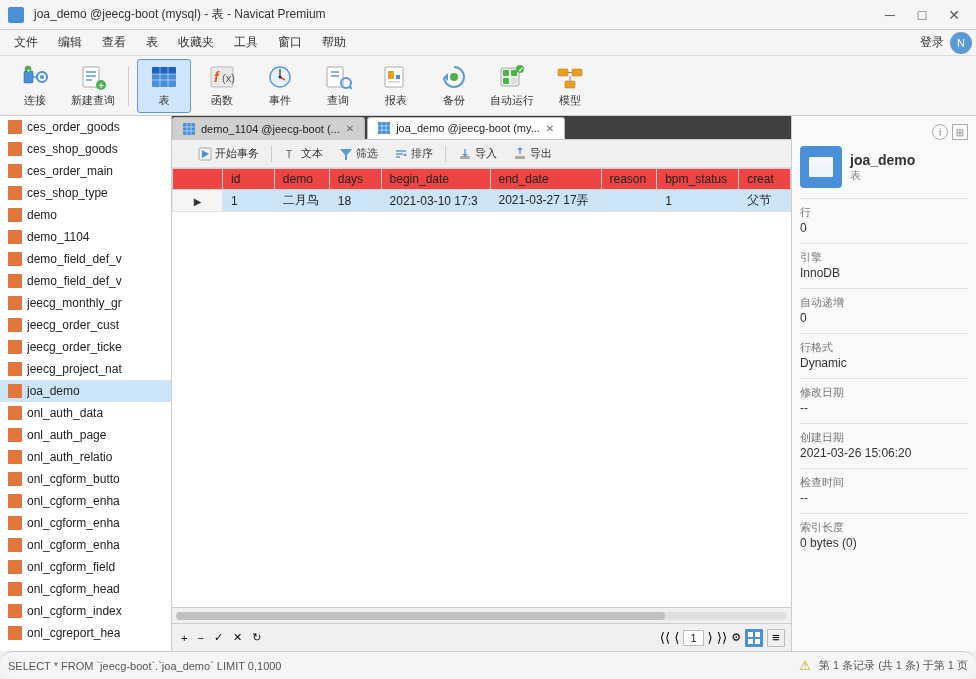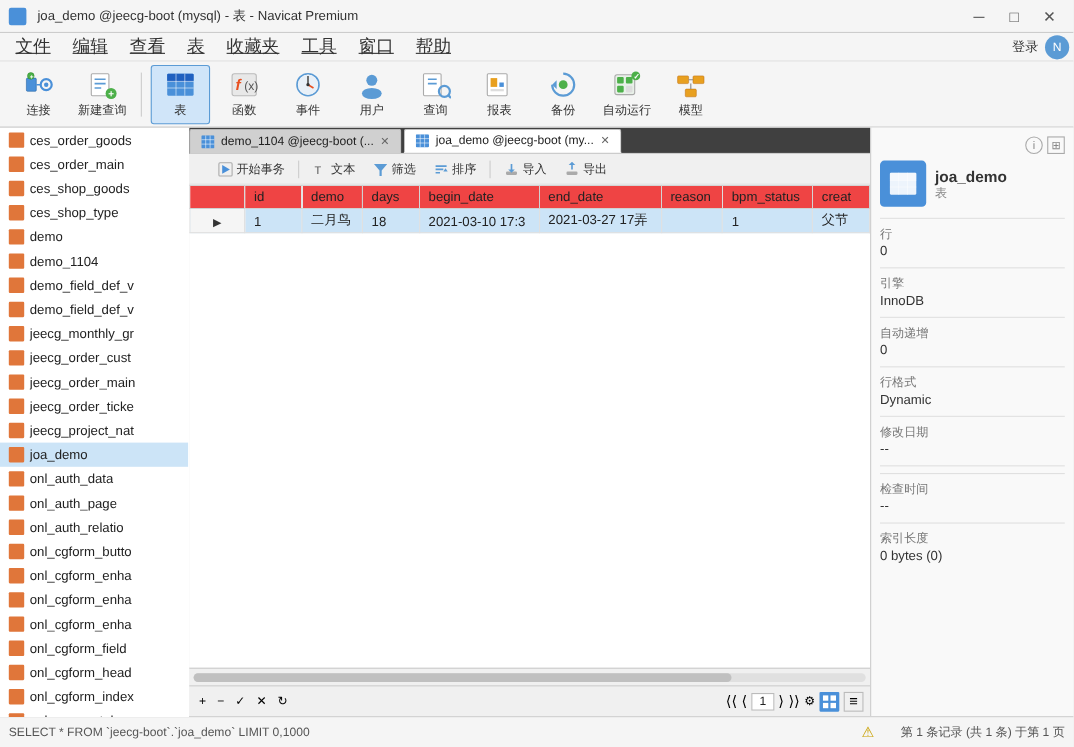--- a/index.html
+++ b/index.html
@@ -8,21 +8,21 @@
     
     .title-bar { background: #f5f5f5; height: 30px; display: flex; align-items: center; justify-content: space-between; border-bottom: 1px solid #ccc; padding: 0 8px; }
     .title-bar-left { display: flex; align-items: center; gap: 10px; }
     .title-bar-icon { width: 16px; height: 16px; background: #4a90d9; border-radius: 2px; display: inline-block; }
     .title-bar-text { font-size: 12px; color: #333; }
     .title-bar-controls { display: flex; gap: 4px; }
     .title-btn { width: 28px; height: 22px; border: none; background: transparent; cursor: pointer; font-size: 14px; display: flex; align-items: center; justify-content: center; color: #555; }
 
     
     .menu-bar { background: #f5f5f5; height: 26px; display: flex; align-items: center; border-bottom: 1px solid #ddd; padding: 0 4px; }
-    .menu-item { padding: 3px 10px; cursor: pointer; font-size: 16px; color: #333; border-radius: 2px; text-decoration: underline; }
+    .menu-item { padding: 3px 10px; cursor: pointer; font-size: 12px; color: #333; border-radius: 2px; }
 
     
     .toolbar { background: #f5f5f5; height: 60px; display: flex; align-items: center; border-bottom: 1px solid #ccc; padding: 0 8px; gap: 4px; }
     .toolbar-btn { display: flex; flex-direction: column; align-items: center; justify-content: center; width: 54px; height: 54px; border: none; background: transparent; cursor: pointer; border-radius: 3px; font-size: 11px; color: #333; gap: 2px; }
     .toolbar-btn.active { background: #d0e5f9; border: 1px solid #5b9bd5; }
     .toolbar-btn .tb-icon { width: 28px; height: 28px; display: flex; align-items: center; justify-content: center; }
     .toolbar-sep { width: 1px; height: 40px; background: #ccc; margin: 0 4px; }
 
     
     .main-area { display: flex; height: calc(679px - 30px - 26px - 60px - 28px); }
@@ -66,21 +66,21 @@
     .rp-table-icon svg { color: white; }
     .rp-title { font-size: 14px; font-weight: bold; color: #333; }
     .rp-subtitle { font-size: 11px; color: #888; }
     .rp-section { margin-bottom: 8px; }
     .rp-label { font-size: 11px; color: #777; margin-bottom: 1px; }
     .rp-value { font-size: 12px; color: #333; }
     .rp-divider { height: 1px; background: #e0e0e0; margin: 6px 0; }
     .info-icon { width: 16px; height: 16px; border: 1px solid #aaa; border-radius: 50%; display: inline-flex; align-items: center; justify-content: center; font-size: 10px; color: #888; }
 
     
-    .status-bar { height: 28px; background: #f5f5f5; border-top: 1px solid #ccc; display: flex; align-items: center; padding: 0 8px; font-size: 11px; color: #555; gap: 24px; }
+    .status-bar { height: 28px; background: #f5f5f5; border-top: 1px solid #ccc; display: flex; align-items: center; padding: 0 8px; font-size: 11px; color: #555; gap: 8px; border-radius: 13px; }
     .status-bar .sql-text { flex: 1; overflow: hidden; text-overflow: ellipsis; white-space: nowrap; }
     .status-warn { color: #c8a000; font-size: 13px; }
 
     
     .login-area { display: flex; align-items: center; gap: 6px; }
     .login-btn { background: none; border: none; cursor: pointer; font-size: 12px; color: #333; }
     .user-avatar { width: 22px; height: 22px; border-radius: 50%; background: #5b9bd5; display: inline-flex; align-items: center; justify-content: center; color: white; font-size: 11px; }
 
     
     .sidebar-scroll { overflow-y: scroll; }
@@ -182,29 +182,20 @@
         <circle cx="14" cy="14" r="10" fill="none" stroke="#5b9bd5" stroke-width="1.5"></circle>
         <circle cx="14" cy="14" r="9" fill="#e8f0f8"></circle>
         <line x1="14" y1="6" x2="14" y2="14" stroke="#555" stroke-width="1.5"></line>
         <line x1="14" y1="14" x2="19" y2="17" stroke="#e85020" stroke-width="1.5"></line>
         <circle cx="14" cy="14" r="1.5" fill="#333"></circle>
       </svg>
     </div>
     <span>事件</span>
   </button>
 
-  <button class="toolbar-btn">
-    <div class="tb-icon">
-      <svg width="28" height="28" viewBox="0 0 28 28">
-        <circle cx="14" cy="10" r="5" fill="#5b9bd5"></circle>
-        <ellipse cx="14" cy="22" rx="9" ry="5" fill="#5b9bd5"></ellipse>
-      </svg>
-    </div>
-    <span>用户</span>
-  </button>
 
   <button class="toolbar-btn">
     <div class="tb-icon">
       <svg width="28" height="28" viewBox="0 0 28 28">
         <rect x="3" y="4" width="16" height="20" rx="1" fill="#fff" stroke="#aaa" stroke-width="1"></rect>
         <circle cx="22" cy="20" r="5" fill="none" stroke="#5b9bd5" stroke-width="2"></circle>
         <line x1="25.5" y1="23.5" x2="28" y2="26" stroke="#5b9bd5" stroke-width="2"></line>
         <line x1="7" y1="9" x2="15" y2="9" stroke="#5b9bd5" stroke-width="1.5"></line>
         <line x1="7" y1="13" x2="15" y2="13" stroke="#5b9bd5" stroke-width="1.5"></line>
       </svg>
@@ -266,28 +257,28 @@
 
 <div class="main-area">
 
   <div class="sidebar sidebar-scroll">
     <div class="sidebar-item">
       <span class="db-icon"></span>
       <span>ces_order_goods</span>
     </div>
     <div class="sidebar-item">
       <span class="db-icon"></span>
+      <span>ces_shop_goods</span>
+    </div>
+    <div class="sidebar-item">
+      <span class="db-icon"></span>
       <span>ces_order_main</span>
     </div>
     <div class="sidebar-item">
       <span class="db-icon"></span>
-      <span>ces_shop_goods</span>
-    </div>
-    <div class="sidebar-item">
-      <span class="db-icon"></span>
       <span>ces_shop_type</span>
     </div>
     <div class="sidebar-item">
       <span class="db-icon"></span>
       <span>demo</span>
     </div>
     <div class="sidebar-item">
       <span class="db-icon"></span>
       <span>demo_1104</span>
     </div>
@@ -299,24 +290,20 @@
       <span class="db-icon"></span>
       <span>demo_field_def_v</span>
     </div>
     <div class="sidebar-item">
       <span class="db-icon"></span>
       <span>jeecg_monthly_gr</span>
     </div>
     <div class="sidebar-item">
       <span class="db-icon"></span>
       <span>jeecg_order_cust</span>
-    </div>
-    <div class="sidebar-item">
-      <span class="db-icon"></span>
-      <span>jeecg_order_main</span>
     </div>
     <div class="sidebar-item">
       <span class="db-icon"></span>
       <span>jeecg_order_ticke</span>
     </div>
     <div class="sidebar-item">
       <span class="db-icon"></span>
       <span>jeecg_project_nat</span>
     </div>
     <div class="sidebar-item active">
@@ -554,20 +541,24 @@
       <div class="rp-value">Dynamic</div>
     </div>
     <div class="rp-divider"></div>
 
     <div class="rp-section">
       <div class="rp-label">修改日期</div>
       <div class="rp-value">--</div>
     </div>
     <div class="rp-divider"></div>
 
+    <div class="rp-section">
+      <div class="rp-label">创建日期</div>
+      <div class="rp-value">2021-03-26 15:06:20</div>
+    </div>
     <div class="rp-divider"></div>
 
     <div class="rp-section">
       <div class="rp-label">检查时间</div>
       <div class="rp-value">--</div>
     </div>
     <div class="rp-divider"></div>
 
     <div class="rp-section">
       <div class="rp-label">索引长度</div>

